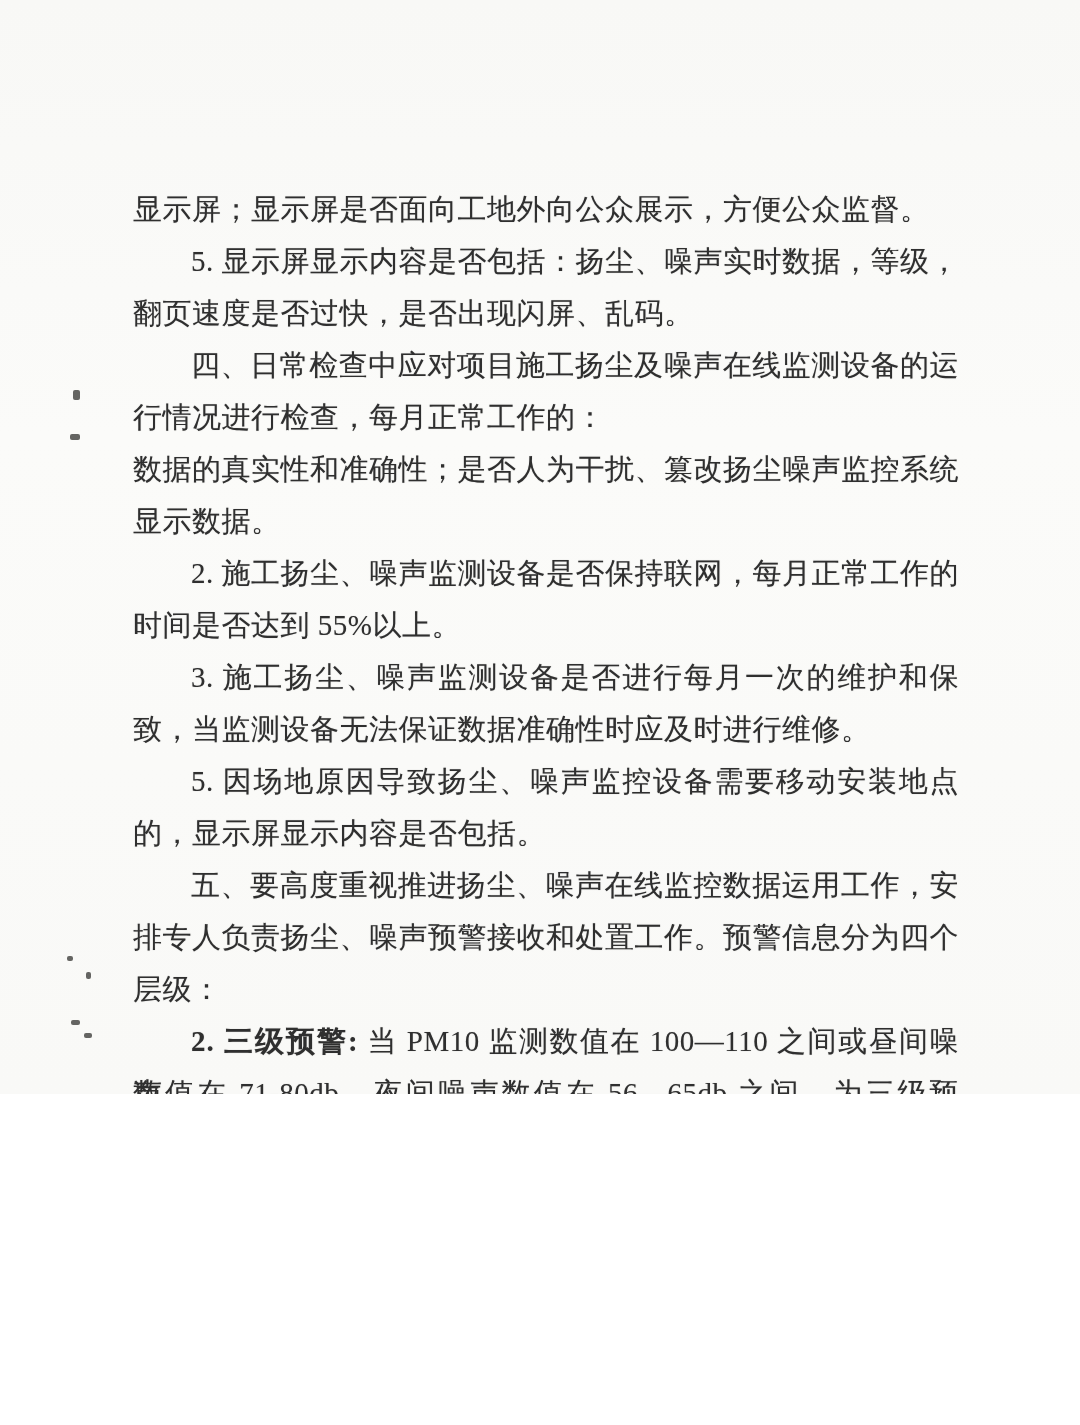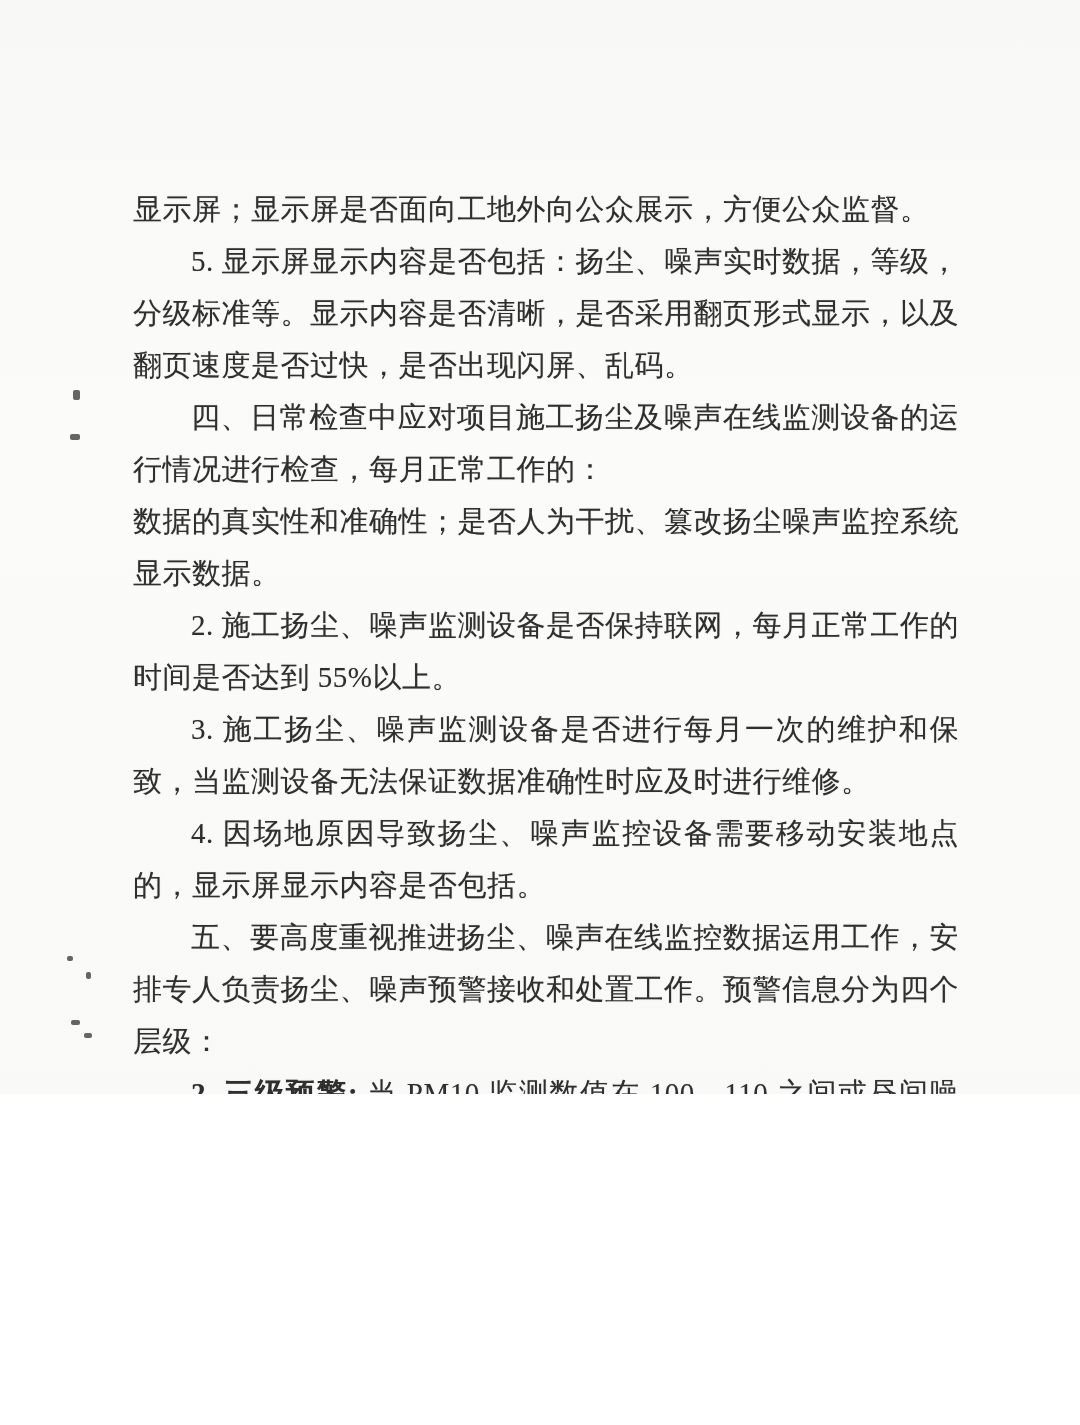--- a/index.html
+++ b/index.html
@@ -57,31 +57,30 @@
     opacity: 0.85;
   }
 </style>
 </head>
 <body>
 
 <div class="page">
   <div class="text-block">
       <div class="line para-end">显示屏；显示屏是否面向工地外向公众展示，方便公众监督。</div>
       <div class="line indent">5. 显示屏显示内容是否包括：扬尘、噪声实时数据，等级，</div>
-      <div class="line">分级标准等。显示内容是否清晰，是否采用翻页形式显示，以及</div>
       <div class="line para-end">翻页速度是否过快，是否出现闪屏、乱码。</div>
       <div class="line indent">四、日常检查中应对项目施工扬尘及噪声在线监测设备的运</div>
       <div class="line para-end">行情况进行检查，每月正常工作的：</div>
       <div class="line">数据的真实性和准确性；是否人为干扰、篡改扬尘噪声监控系统</div>
       <div class="line para-end">显示数据。</div>
       <div class="line indent">2. 施工扬尘、噪声监测设备是否保持联网，每月正常工作的</div>
       <div class="line para-end">时间是否达到 55%以上。</div>
       <div class="line indent">3. 施工扬尘、噪声监测设备是否进行每月一次的维护和保</div>
       <div class="line para-end">致，当监测设备无法保证数据准确性时应及时进行维修。</div>
-      <div class="line indent">4. 因场地原因导致扬尘、噪声监控设备需要移动安装地点</div>
+      <div class="line indent">5. 因场地原因导致扬尘、噪声监控设备需要移动安装地点</div>
       <div class="line para-end">的，显示屏显示内容是否包括。</div>
       <div class="line indent">五、要高度重视推进扬尘、噪声在线监控数据运用工作，安</div>
       <div class="line">排专人负责扬尘、噪声预警接收和处置工作。预警信息分为四个</div>
       <div class="line para-end">层级：</div>
       <div class="line indent"><b>2. 三级预警:</b> 当 PM10 监测数值在 100—110 之间或昼间噪声</div>
       <div class="line">数值在 71-80db，夜间噪声数值在 56—65db 之间，为三级预警。</div>
       <div class="line">系统将预警内容以短信形式发送至项目负责人,施工单位应根据</div>
       <div class="line para-end">现场情况，立即采取处置措施。</div>
     </div>
   <div class="page-number">3</div>

